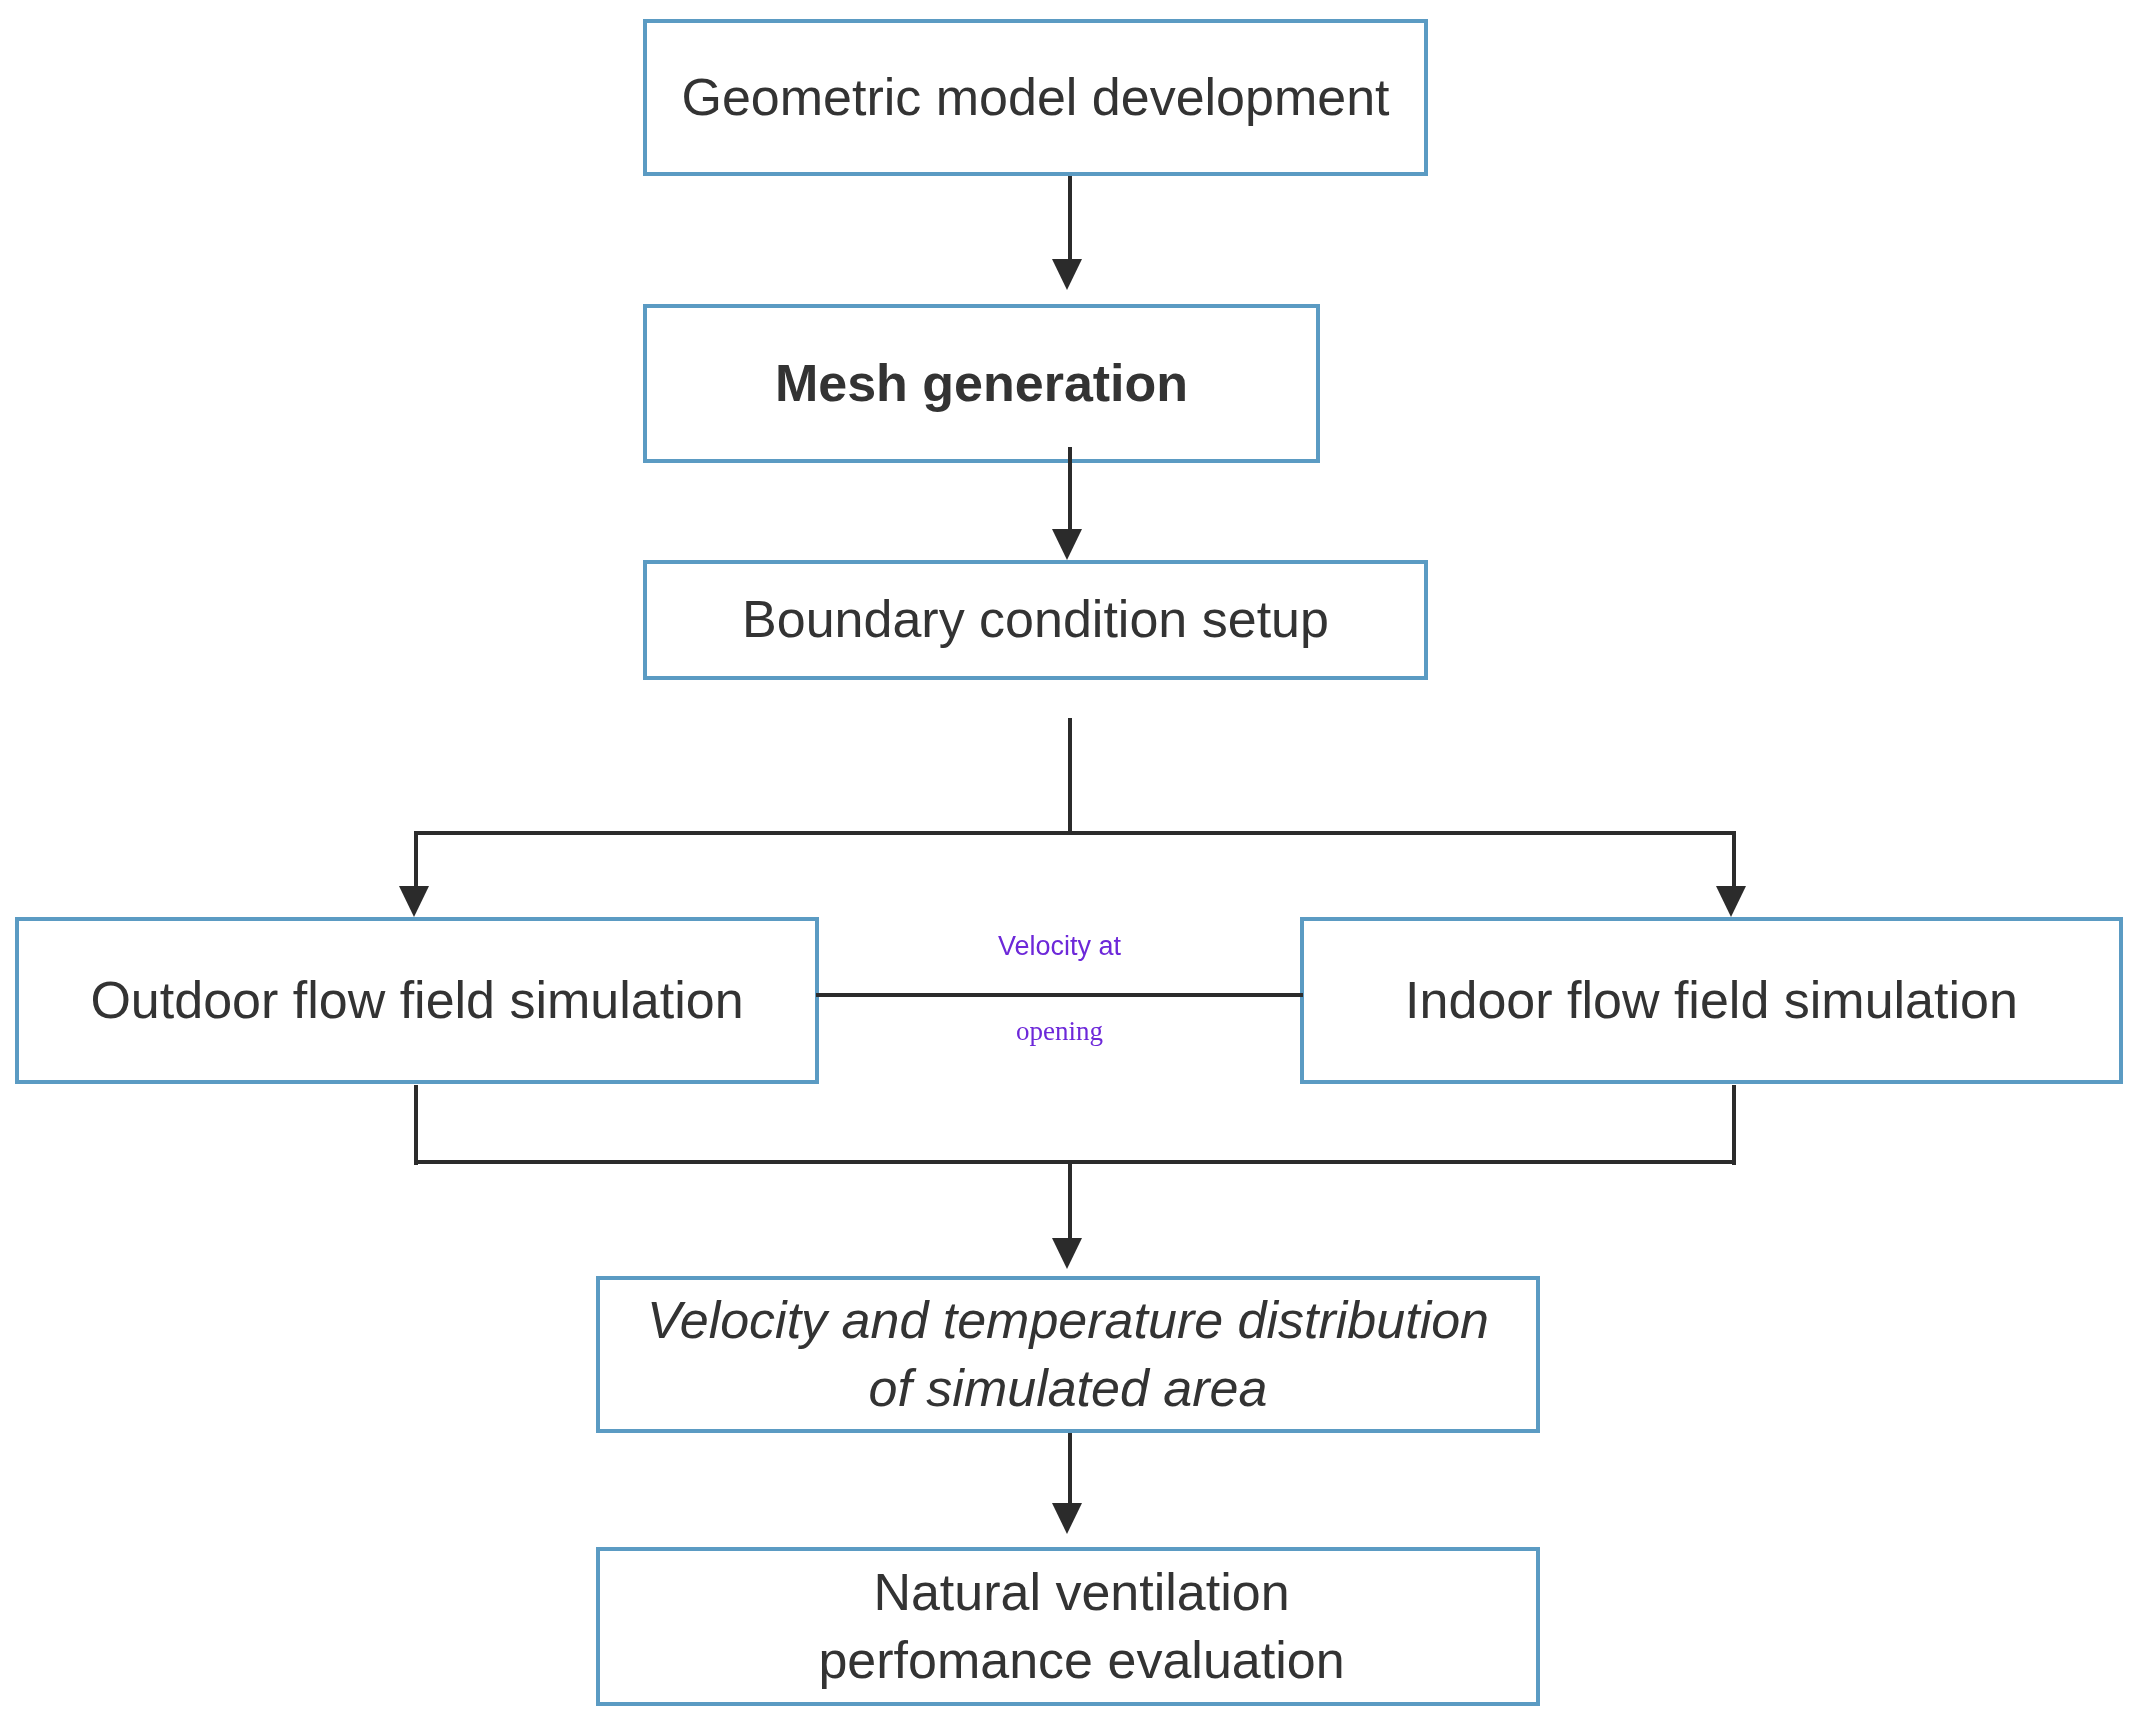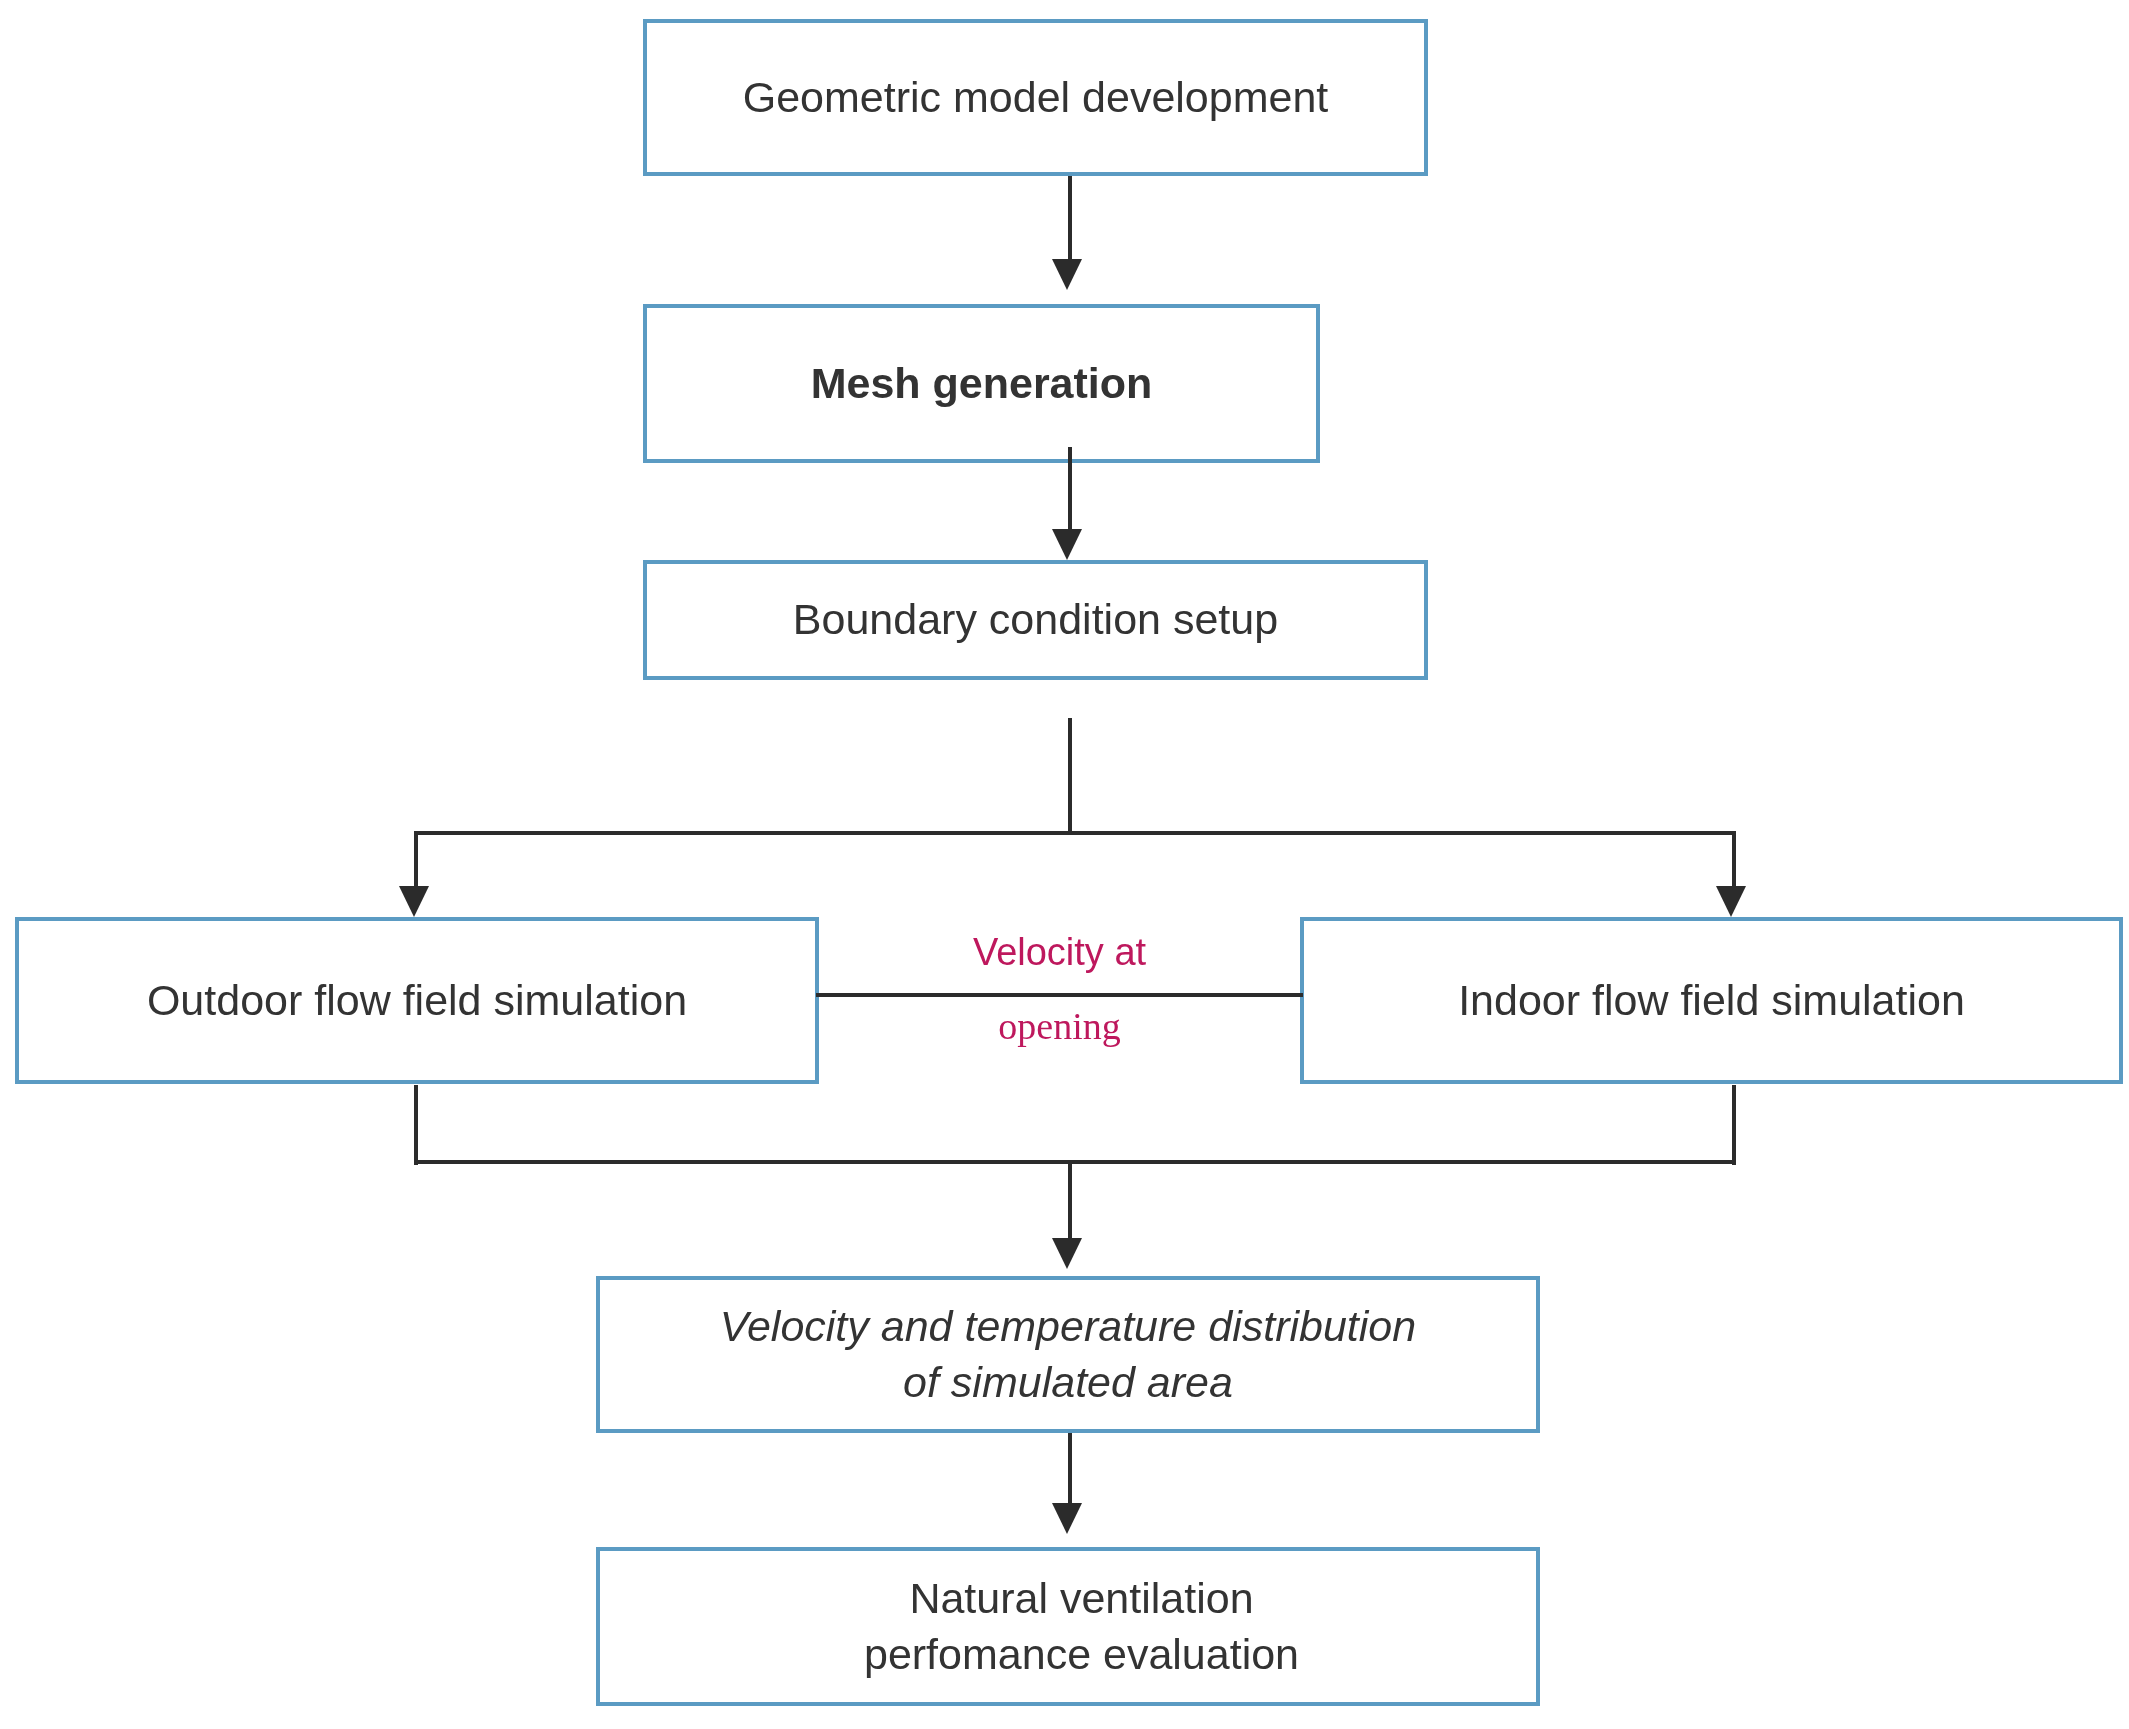--- a/index.html
+++ b/index.html
@@ -20,21 +20,21 @@
   .node {
     position: absolute;
     box-sizing: border-box;
     background: #ffffff;
     border: 4.7px solid #5b9bc3;
     display: flex;
     align-items: center;
     justify-content: center;
     text-align: center;
     color: #333333;
-    font-size: 43px;
+    font-size: 52px;
     line-height: 1.30;
     font-family: "Liberation Sans", sans-serif;
     font-weight: 400;
     letter-spacing: 0px;
   }
   .node .label {
     padding: 0 12.2px;
     white-space: pre-line;
   }
   
@@ -92,22 +92,22 @@
   #edge-label-velocity {
     position: absolute;
     left: 816px;
     top: 929px;
     width: 487px;
     height: 135px;
     display: flex;
     flex-direction: column;
     justify-content: space-between;
     align-items: center;
-    color: #be185d;
-    font-size: 38px;
+    color: #6d28d9;
+    font-size: 27px;
     line-height: 1.0;
     font-family: "Liberation Sans", sans-serif;
     pointer-events: none;
   }
   #edge-label-velocity .ln1 { margin-top: 4.1px; }
   #edge-label-velocity .ln2 { margin-bottom: 19px; font-family: Liberation Serif, serif; }
 </style>
 </head>
 <body>
 

